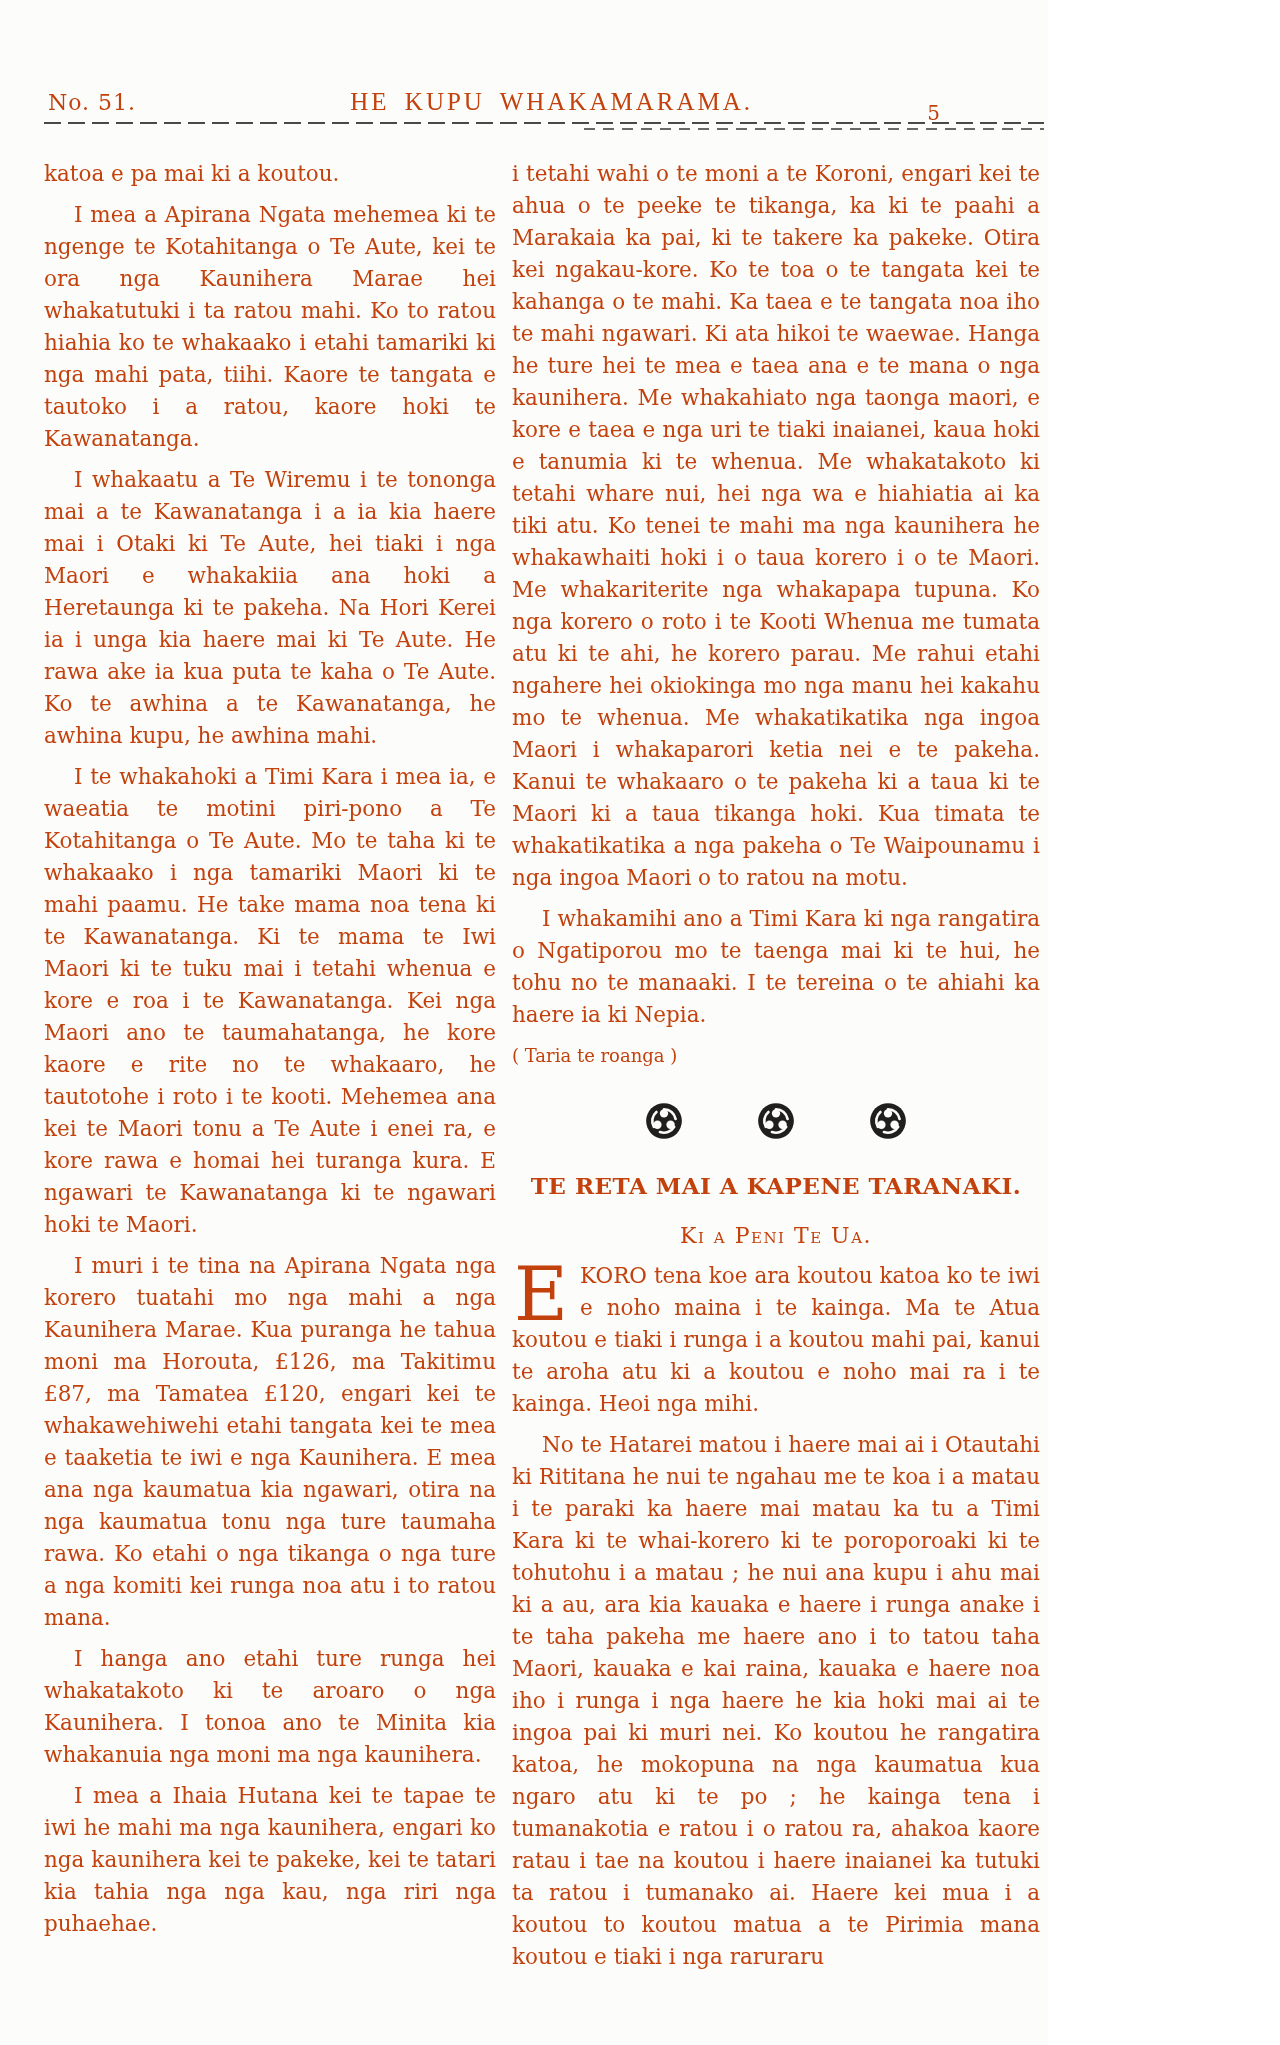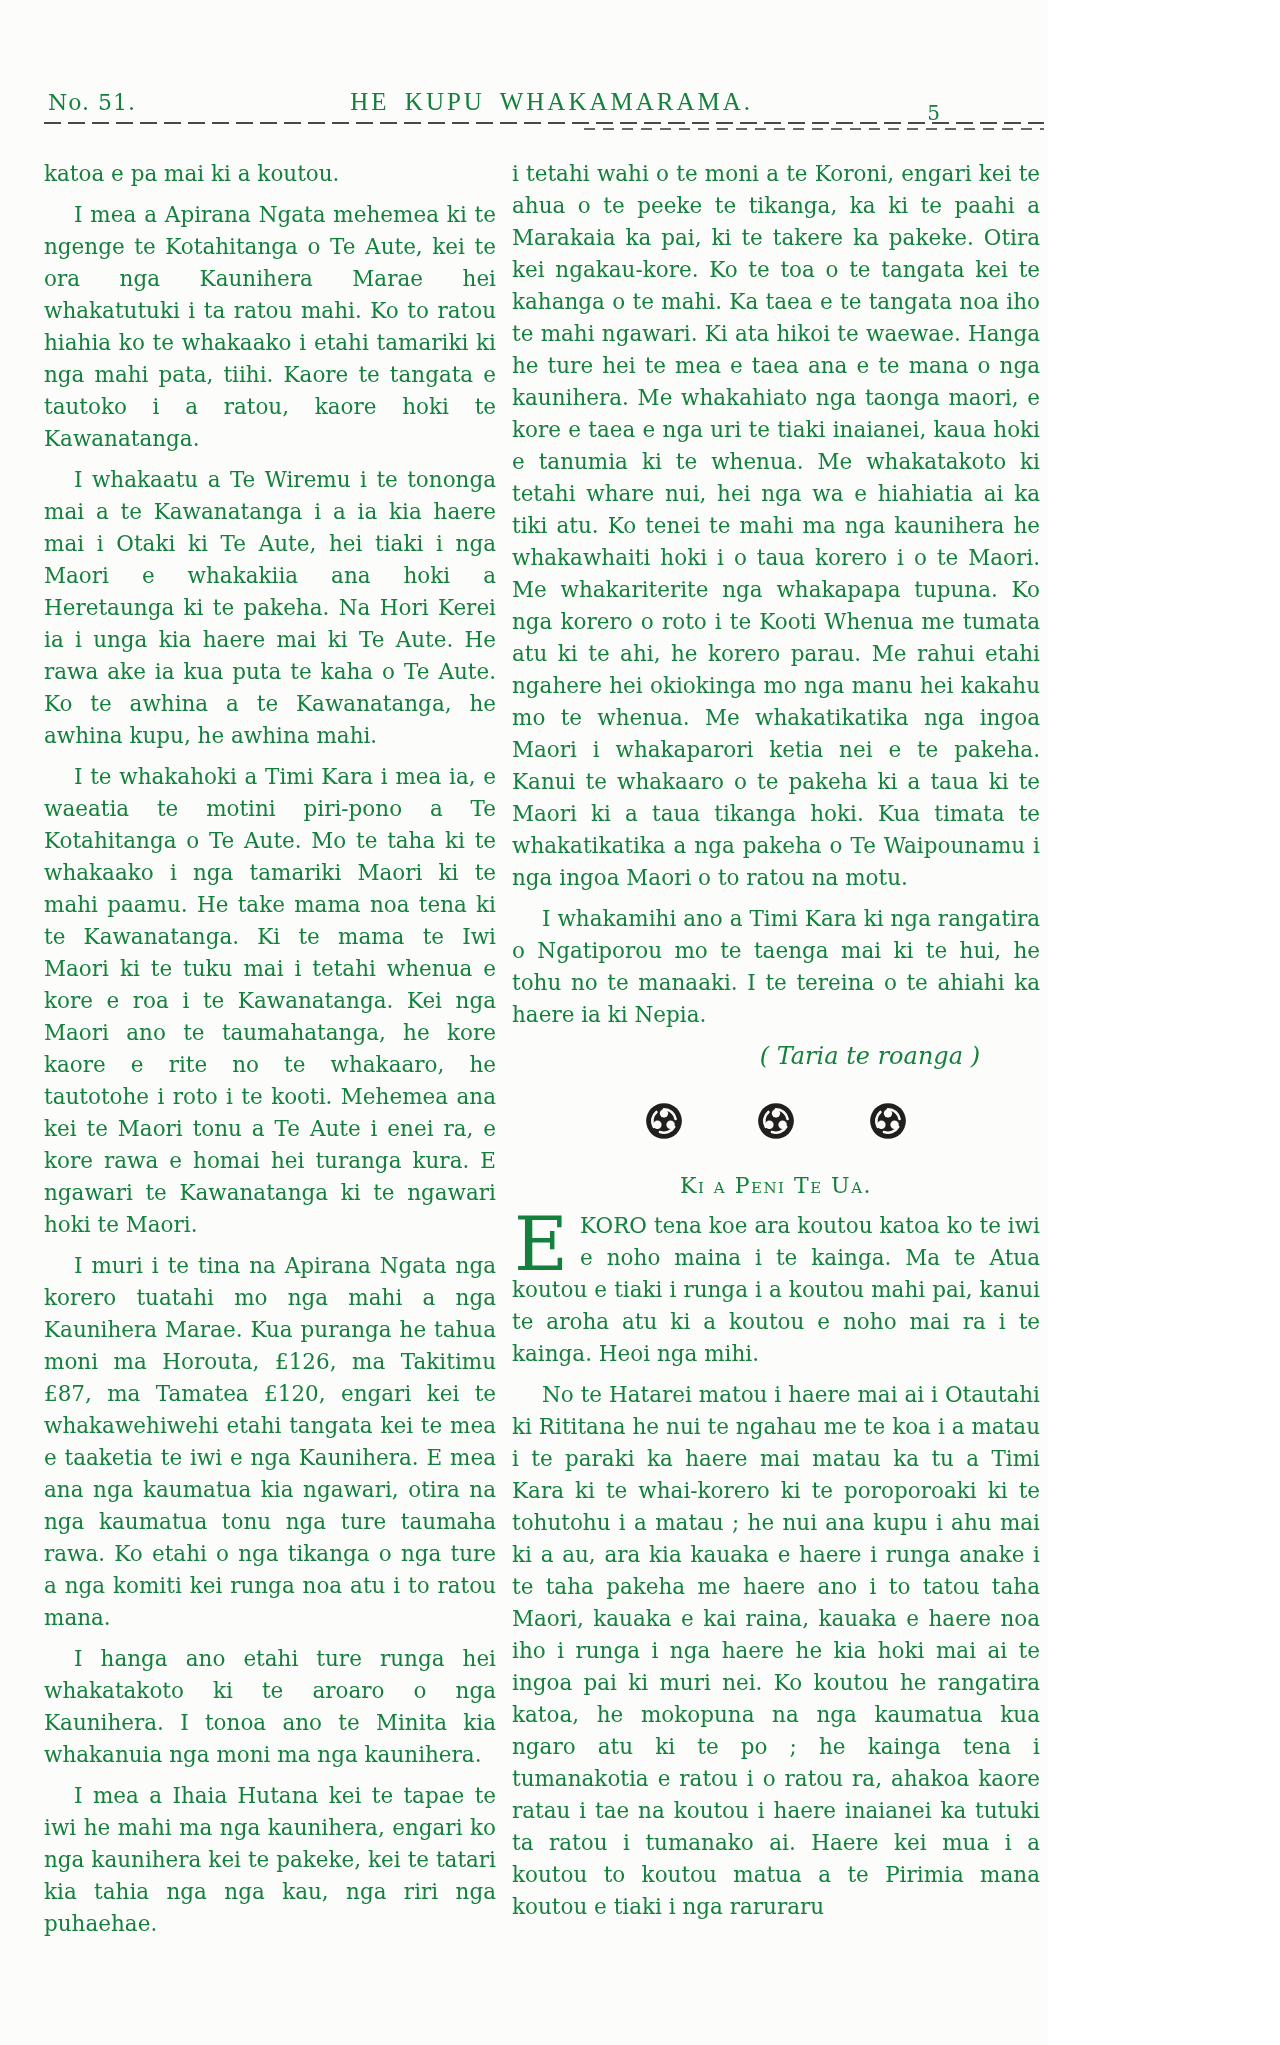--- a/index.html
+++ b/index.html
@@ -1,18 +1,18 @@
 <!DOCTYPE html>
 <html><head>
 <meta charset="utf-8">
 <style>
   html,body{margin:0;padding:0;background:#ffffff;}
   .page{
     width:1048px;height:2045px;position:relative;overflow:hidden;
-    background:#fcfcfa;color:#15803d;
+    background:#fcfcfa;color:#c2410c;
     font-family:"DejaVu Serif", serif;
   }
   .content{position:absolute;left:44px;top:88px;width:1000px;}
   
   .running-head{display:flex;align-items:baseline;justify-content:space-between;padding:0 4px;}
   .issue-no{font-size:22px;letter-spacing:1px;}
   .masthead{font-size:25px;letter-spacing:3px;word-spacing:6px;transform:translateX(-30px);font-family:Liberation Serif, serif;}
   .page-no{font-size:20px;position:relative;top:10px;left:-100px;}
   .head-rule{position:relative;height:12px;margin-top:4px;}
   .head-rule .dash1{
@@ -35,21 +35,21 @@
   .article-heading{
     text-align:center;font-weight:bold;font-size:23px;letter-spacing:.5px;
     white-space:nowrap;margin:8px 0 18px 0;
   }
   .salutation{
     text-align:center;font-variant:small-caps;font-size:22px;letter-spacing:1.5px;
     margin:0 0 8px 0;
   }
   
   .continuation-note{
-    font-style:italic;text-align:right;padding-right:60px;margin:2px 0 30px 0;font-size:24px;
+    padding-right:60px;margin:2px 0 30px 0;font-size:18px;
   }
   .ornament-row{display:flex;justify-content:center;gap:74px;margin:6px 0 30px 0;}
   .tomoe{width:38px;height:38px;display:inline-block;}
   
   .dropcap{
     float:left;font-size:74px;line-height:56px;padding:6px 12px 2px 2px;
     font-weight:normal;
   }
 </style>
 </head>
@@ -128,20 +128,21 @@
               </g>
               <g stroke="#fcfcfa" stroke-width="7" fill="none" stroke-linecap="round">
                 <path d="M 50,19 A 31,31 0 0 1 80.5,44.6"></path>
                 <path d="M 76.8,65.5 A 31,31 0 0 1 39.4,79.1"></path>
                 <path d="M 23.2,65.5 A 31,31 0 0 1 30.1,26.3"></path>
               </g>
             </svg>
           </span>
         </div>
 
+        <div class="article-heading">TE RETA MAI A KAPENE TARANAKI.</div>
         <div class="salutation">Ki a Peni Te Ua.</div>
 
         <p class="no-indent">
           <span class="dropcap">E</span><span>KORO tena koe ara koutou katoa ko te iwi e noho maina i te kainga. Ma te Atua koutou e tiaki i runga i a koutou mahi pai, kanui te aroha atu ki a koutou e noho mai ra i te kainga. Heoi nga mihi.</span>
         </p>
         <p>No te Hatarei matou i haere mai ai i Otautahi ki Rititana he nui te ngahau me te koa i a matau i te paraki ka haere mai matau ka tu a Timi Kara ki te whai-korero ki te poroporoaki ki te tohutohu i a matau ; he nui ana kupu i ahu mai ki a au, ara kia kauaka e haere i runga anake i te taha pakeha me haere ano i to tatou taha Maori, kauaka e kai raina, kauaka e haere noa iho i runga i nga haere he kia hoki mai ai te ingoa pai ki muri nei. Ko koutou he rangatira katoa, he mokopuna na nga kaumatua kua ngaro atu ki te po ; he kainga tena i tumanakotia e ratou i o ratou ra, ahakoa kaore ratau i tae na koutou i haere inaianei ka tutuki ta ratou i tumanako ai. Haere kei mua i a koutou to koutou matua a te Pirimia mana koutou e tiaki i nga raruraru</p>
       </div>
 
     </div>
   </div>

